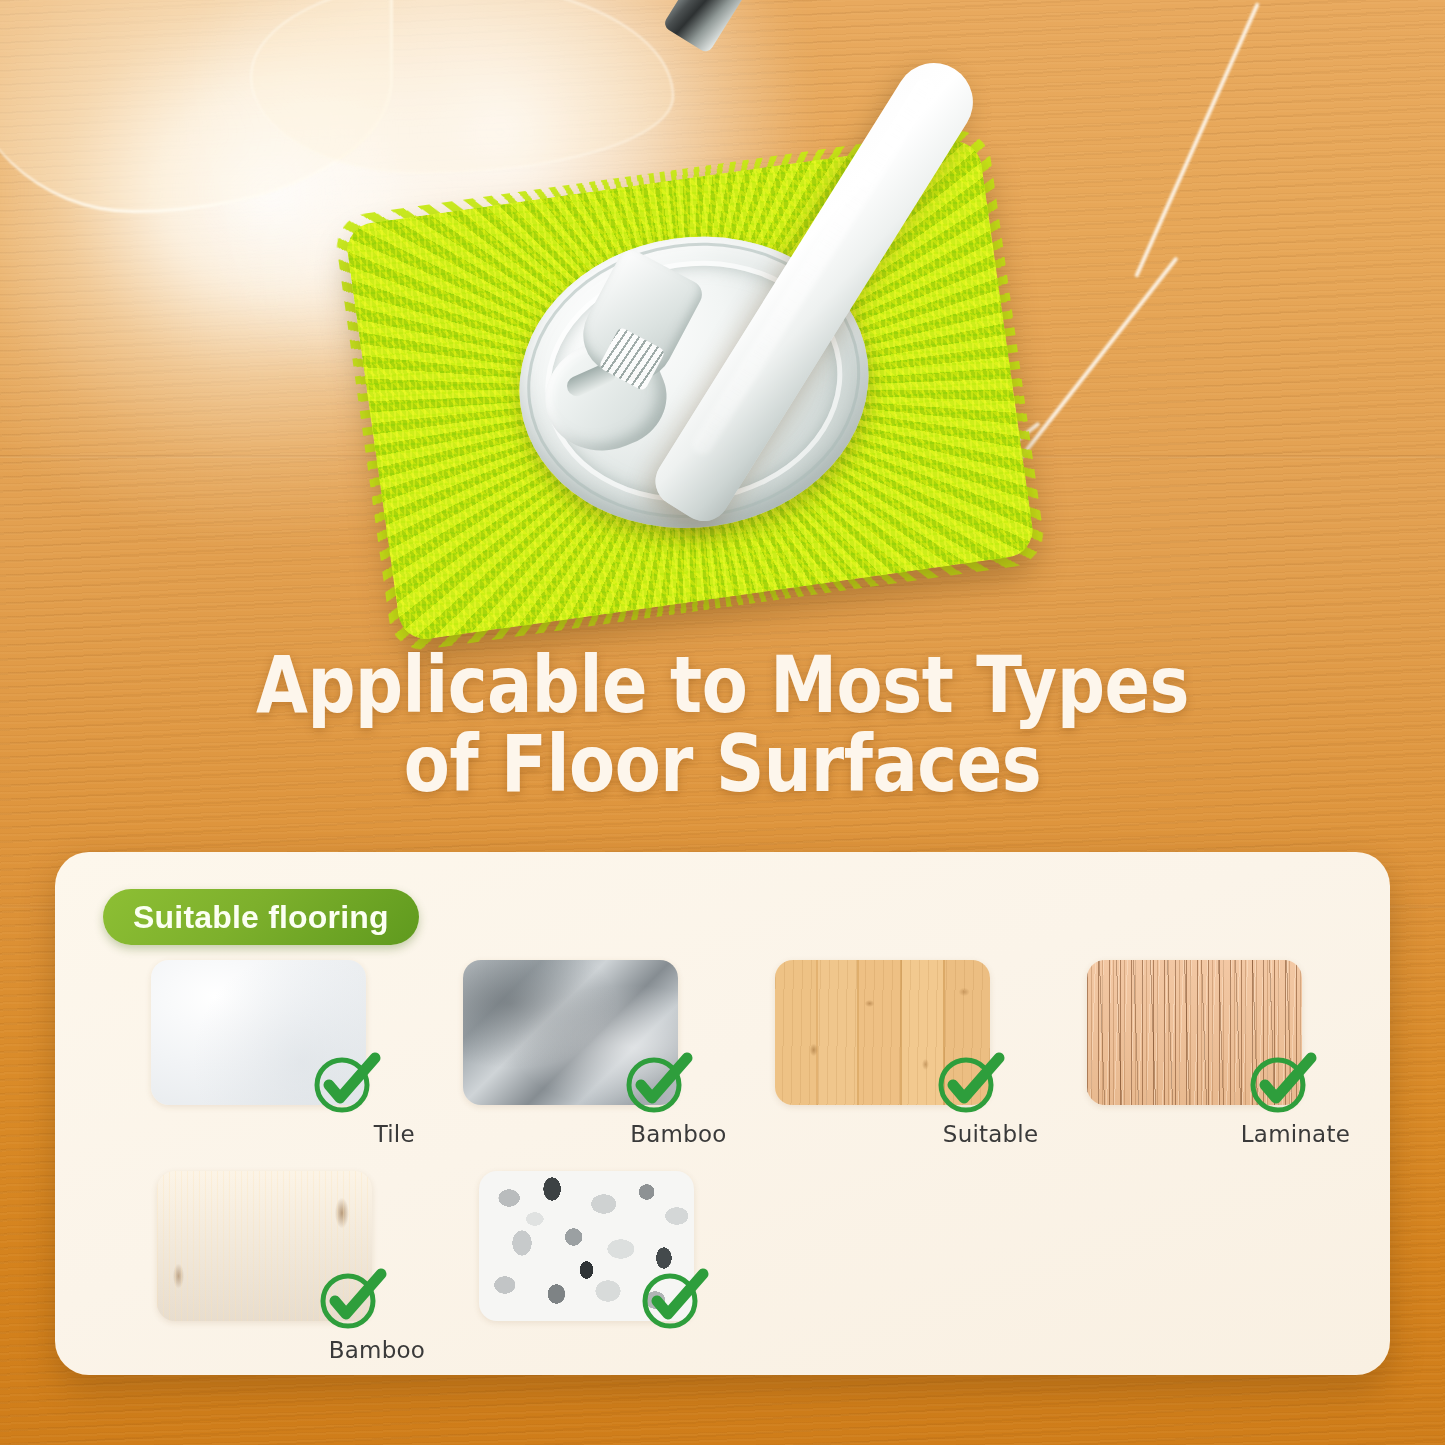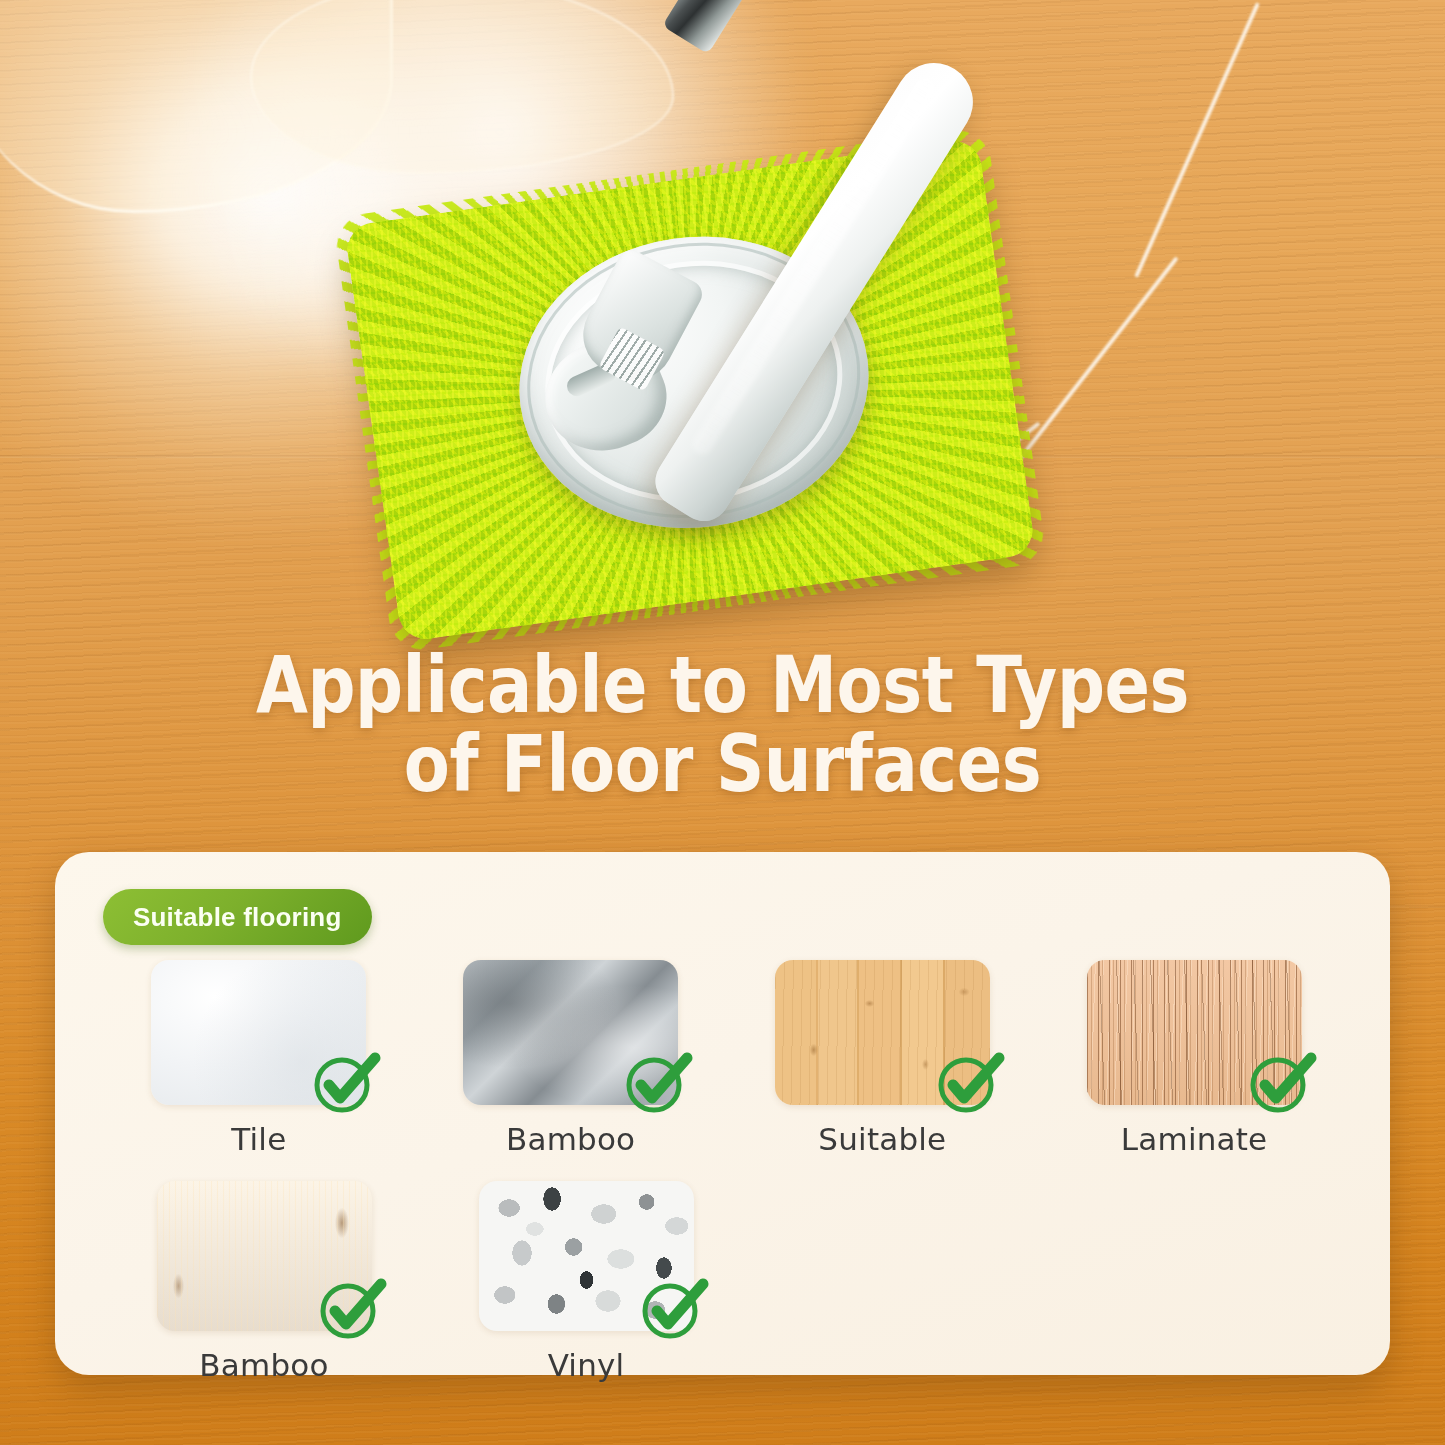--- a/index.html
+++ b/index.html
@@ -139,31 +139,31 @@
   
   .card{position:absolute;left:55px;top:852px;width:1335px;height:523px;
     background:linear-gradient(160deg,#fdf7ec 0%, #fbf4e9 45%, #f9f0e2 100%);
     border-radius:34px;
     box-shadow:0 14px 34px rgba(95,55,10,.30);}
 
   .badge{position:absolute;left:48px;top:37px;height:56px;
     display:inline-flex;align-items:center;padding:0 30px;
     border-radius:30px;
     background:linear-gradient(135deg,#8dbf34 0%, #7db02c 45%, #5f9a1e 100%);
-    color:#fbfff2;font-size:26px;font-weight:600;
+    color:#fbfff2;font-size:32px;font-weight:600;
     letter-spacing:.2px;
     box-shadow:0 4px 10px rgba(70,110,20,.3);}
 
   .grid{position:absolute;left:48px;top:108px;right:40px;}
   .row{display:flex;}
   .cell{width:322px;}
   .swatch-wrap{position:relative;width:215px;height:145px;margin:0 auto;}
   .swatch{position:absolute;inset:0;border-radius:18px;overflow:hidden;
     box-shadow:0 2px 6px rgba(120,80,30,.12);}
-  .cap{text-align:center;color:#3a3a3a;font-size:31px;margin-top:16px;
+  .cap{text-align:right;color:#3a3a3a;font-size:23px;margin-top:16px;
     font-family:"DejaVu Sans", sans-serif;letter-spacing:.2px;}
   .row2 .swatch-wrap{height:150px;}
 
   
   .check{position:absolute;right:-16px;bottom:-14px;width:74px;height:74px;}
   .check svg{display:block;width:74px;height:74px;}
 
   
   .t-tile{background:
       radial-gradient(ellipse at 30% 25%, #ffffff 0%, #f2f4f6 45%, #e3e7ea 100%);}
@@ -398,21 +398,20 @@
         <div class="cell">
           <div class="swatch-wrap">
             <div class="swatch t-vinyl"></div>
             <span class="check">
               <svg viewBox="0 0 74 74">
                   <circle cx="34" cy="40" r="25" fill="none" stroke="#2e9e3c" stroke-width="5"></circle>
                   <path d="M21 40 L32 53 L67 13" fill="none" stroke="#2e9e3c" stroke-width="11" stroke-linecap="round" stroke-linejoin="round"></path>
                 </svg>
             </span>
           </div>
-          <div class="cap">Vinyl</div>
         </div>
 
       </div>
 
     </div>
   </div>
 
 </div>
 
 </body></html>

